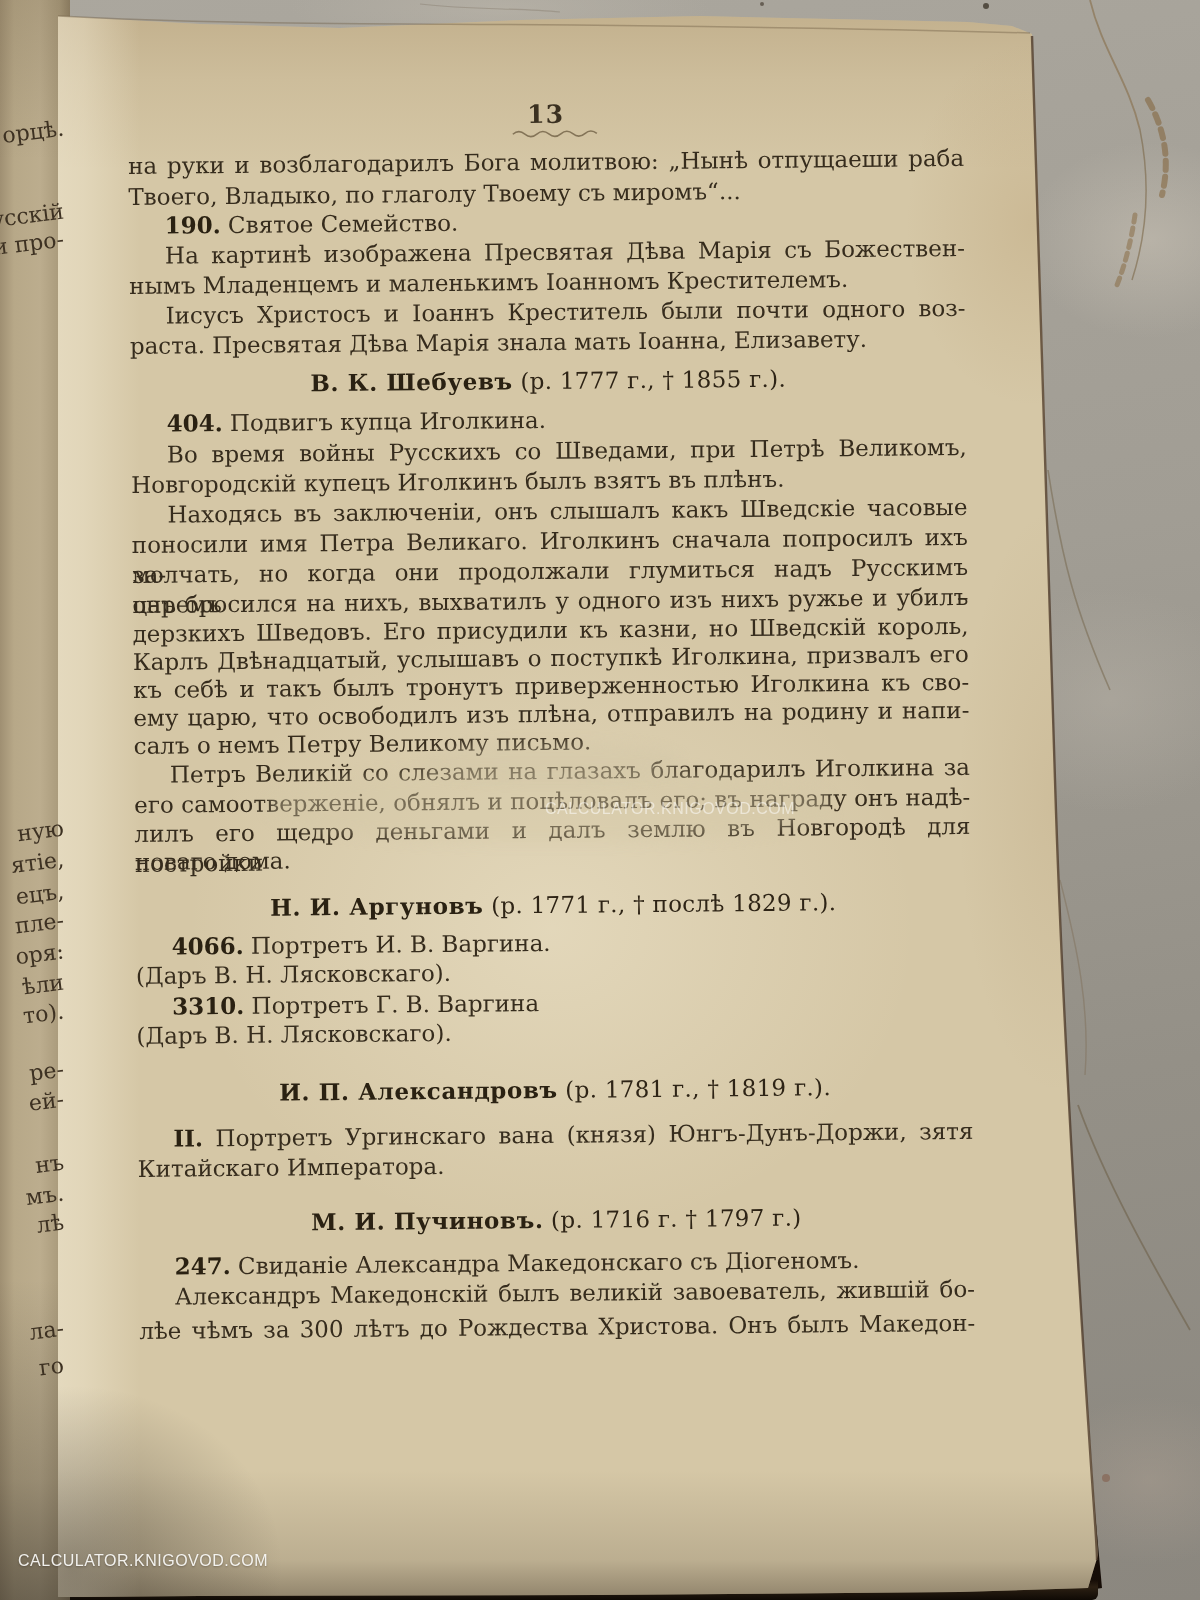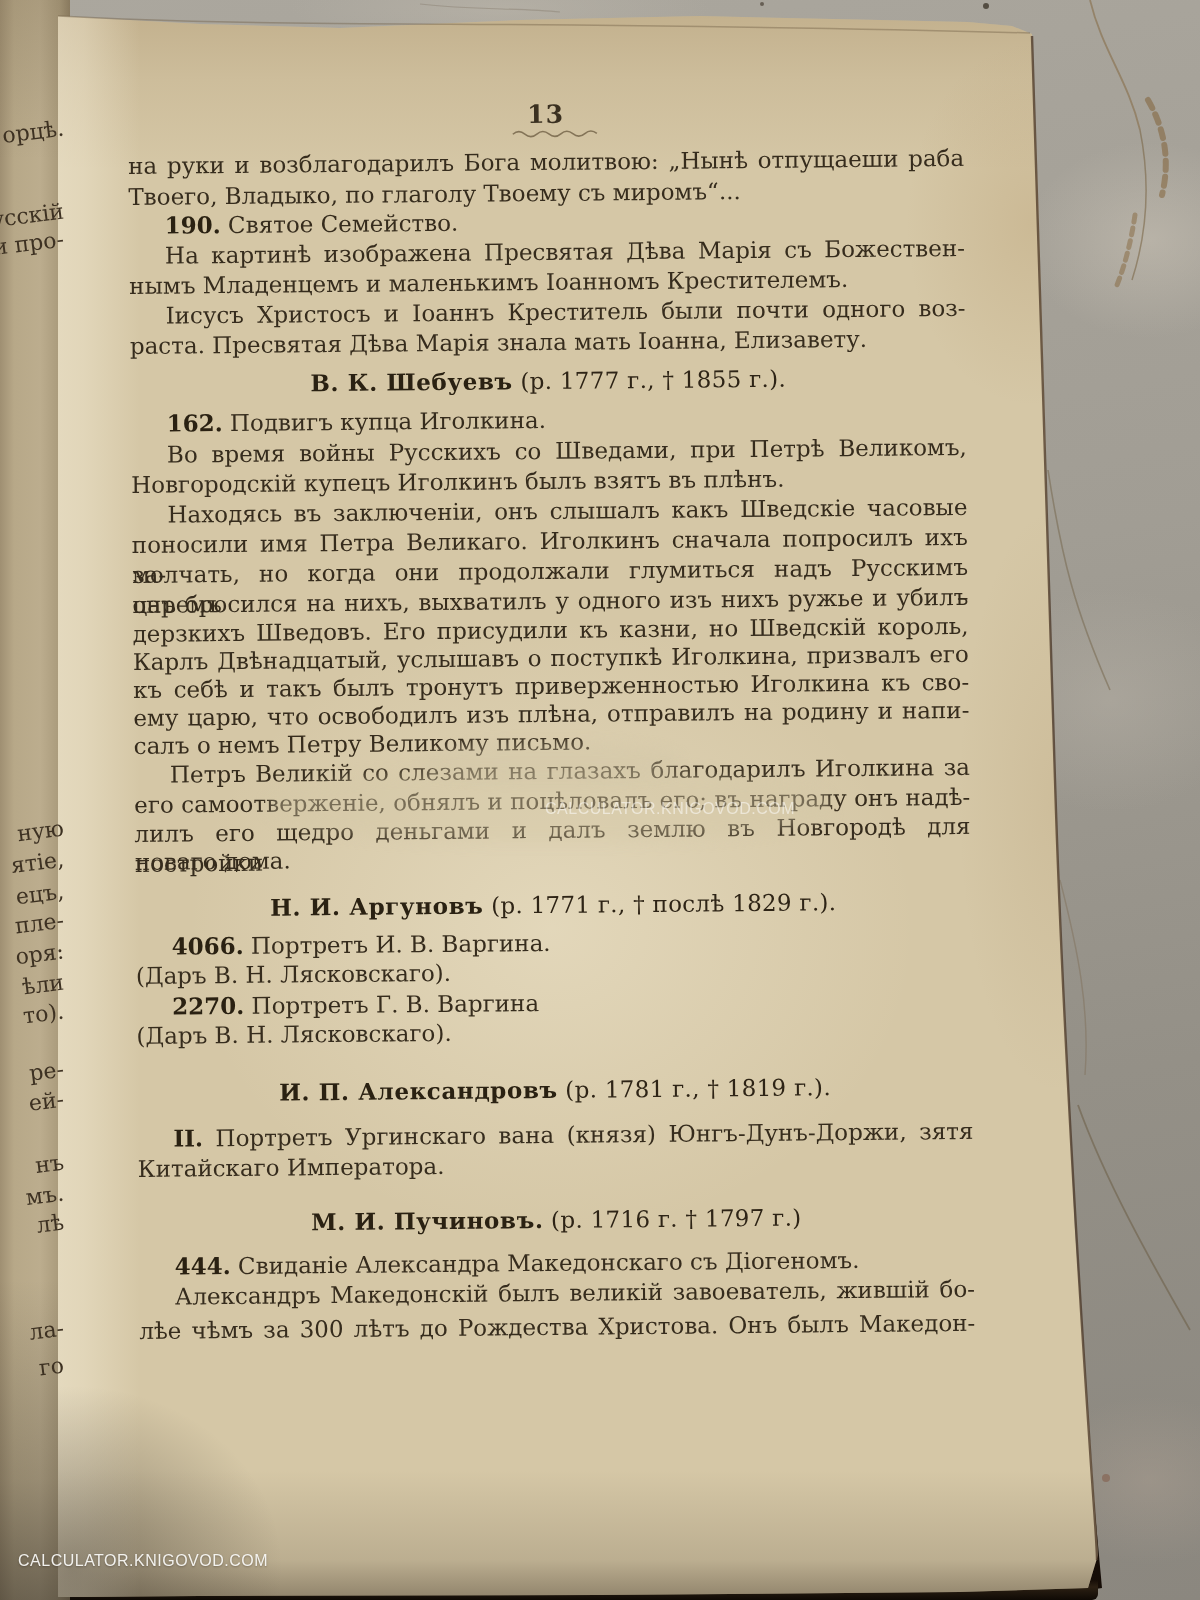--- a/index.html
+++ b/index.html
@@ -122,46 +122,46 @@
   </svg>
   <div id="lines-host">
       <div class="ln jf" style="top: 147px;"><span>на руки и возблагодарилъ Бога молитвою: „Нынѣ отпущаеши раба</span></div>
       <div class="ln jl" style="top: 178px;"><span>Твоего, Владыко, по глаголу Твоему съ миромъ“...</span></div>
       <div class="ln jl ind" style="top: 207px;"><span class="b">190.</span><span> Святое Семейство.</span></div>
       <div class="ln jf ind" style="top: 237px;"><span>На картинѣ изображена Пресвятая Дѣва Марія съ Божествен-</span></div>
       <div class="ln jl" style="top: 267px;"><span>нымъ Младенцемъ и маленькимъ Іоанномъ Крестителемъ.</span></div>
       <div class="ln jf ind" style="top: 297px;"><span>Іисусъ Христосъ и Іоаннъ Креститель были почти одного воз-</span></div>
       <div class="ln jl" style="top: 327px;"><span>раста. Пресвятая Дѣва Марія знала мать Іоанна, Елизавету.</span></div>
       <div class="ln head" style="top: 366px;"><span class="b">В. К. Шебуевъ</span><span> (р. 1777 г., † 1855 г.).</span></div>
-      <div class="ln jl ind" style="top: 405px;"><span class="b">162.</span><span> Подвигъ купца Иголкина.</span></div>
+      <div class="ln jl ind" style="top: 405px;"><span class="b">404.</span><span> Подвигъ купца Иголкина.</span></div>
       <div class="ln jf ind" style="top: 436px;"><span>Во время войны Русскихъ со Шведами, при Петрѣ Великомъ,</span></div>
       <div class="ln jl" style="top: 466px;"><span>Новгородскій купецъ Иголкинъ былъ взятъ въ плѣнъ.</span></div>
       <div class="ln jf ind" style="top: 496px;"><span>Находясь въ заключеніи, онъ слышалъ какъ Шведскіе часовые</span></div>
       <div class="ln jf" style="top: 526px;"><span>поносили имя Петра Великаго. Иголкинъ сначала попросилъ ихъ за-</span></div>
       <div class="ln jf" style="top: 556px;"><span>молчать, но когда они продолжали глумиться надъ Русскимъ царемъ –</span></div>
       <div class="ln jf" style="top: 586px;"><span>онъ бросился на нихъ, выхватилъ у одного изъ нихъ ружье и убилъ</span></div>
       <div class="ln jf" style="top: 615px;"><span>дерзкихъ Шведовъ. Его присудили къ казни, но Шведскій король,</span></div>
       <div class="ln jf" style="top: 643px;"><span>Карлъ Двѣнадцатый, услышавъ о поступкѣ Иголкина, призвалъ его</span></div>
       <div class="ln jf" style="top: 671px;"><span>къ себѣ и такъ былъ тронутъ приверженностью Иголкина къ сво-</span></div>
       <div class="ln jf" style="top: 699px;"><span>ему царю, что освободилъ изъ плѣна, отправилъ на родину и напи-</span></div>
       <div class="ln jl" style="top: 727px;"><span>салъ о немъ Петру Великому письмо.</span></div>
       <div class="ln jf ind" style="top: 756px;"><span>Петръ Великій со слезами на глазахъ благодарилъ Иголкина за</span></div>
       <div class="ln jf" style="top: 786px;"><span>его самоотверженіе, обнялъ и поцѣловалъ его; въ награду онъ надѣ-</span></div>
       <div class="ln jf" style="top: 815px;"><span>лилъ его щедро деньгами и далъ землю въ Новгородѣ для постройки</span></div>
       <div class="ln jl" style="top: 843px;"><span>новаго дома.</span></div>
       <div class="ln head" style="top: 890px;"><span class="b">Н. И. Аргуновъ</span><span> (р. 1771 г., † послѣ 1829 г.).</span></div>
       <div class="ln jl ind" style="top: 928px;"><span class="b">4066.</span><span> Портретъ И. В. Варгина.</span></div>
       <div class="ln jl" style="top: 957px;"><span>(Даръ В. Н. Лясковскаго).</span></div>
-      <div class="ln jl ind" style="top: 988px;"><span class="b">2270.</span><span> Портретъ Г. В. Варгина</span></div>
+      <div class="ln jl ind" style="top: 988px;"><span class="b">3310.</span><span> Портретъ Г. В. Варгина</span></div>
       <div class="ln jl" style="top: 1017px;"><span>(Даръ В. Н. Лясковскаго).</span></div>
       <div class="ln head" style="top: 1075px;"><span class="b">И. П. Александровъ</span><span> (р. 1781 г., † 1819 г.).</span></div>
       <div class="ln jf ind" style="top: 1120px;"><span class="b">II.</span><span> Портретъ Ургинскаго вана (князя) Юнгъ-Дунъ-Доржи, зятя</span></div>
       <div class="ln jl" style="top: 1150px;"><span>Китайскаго Императора.</span></div>
       <div class="ln head" style="top: 1205px;"><span class="b">М. И. Пучиновъ.</span><span> (р. 1716 г. † 1797 г.)</span></div>
-      <div class="ln jl ind" style="top: 1248px;"><span class="b">444.</span><span> Свиданіе Александра Македонскаго съ Діогеномъ.</span></div>
+      <div class="ln jl ind" style="top: 1248px;"><span class="b">247.</span><span> Свиданіе Александра Македонскаго съ Діогеномъ.</span></div>
       <div class="ln jf ind" style="top: 1278px;"><span>Александръ Македонскій былъ великій завоеватель, жившій бо-</span></div>
       <div class="ln jf" style="top: 1312px;"><span>лѣе чѣмъ за 300 лѣтъ до Рождества Христова. Онъ былъ Македон-</span></div>
     </div>
 </div>
 
 <div id="frag-host">
     <div class="frag" style="top: 120px;">орцѣ.</div>
     <div class="frag" style="top: 203px;">усскій</div>
     <div class="frag" style="top: 231px;">и про-</div>
     <div class="frag" style="top: 820px;">ную</div>

